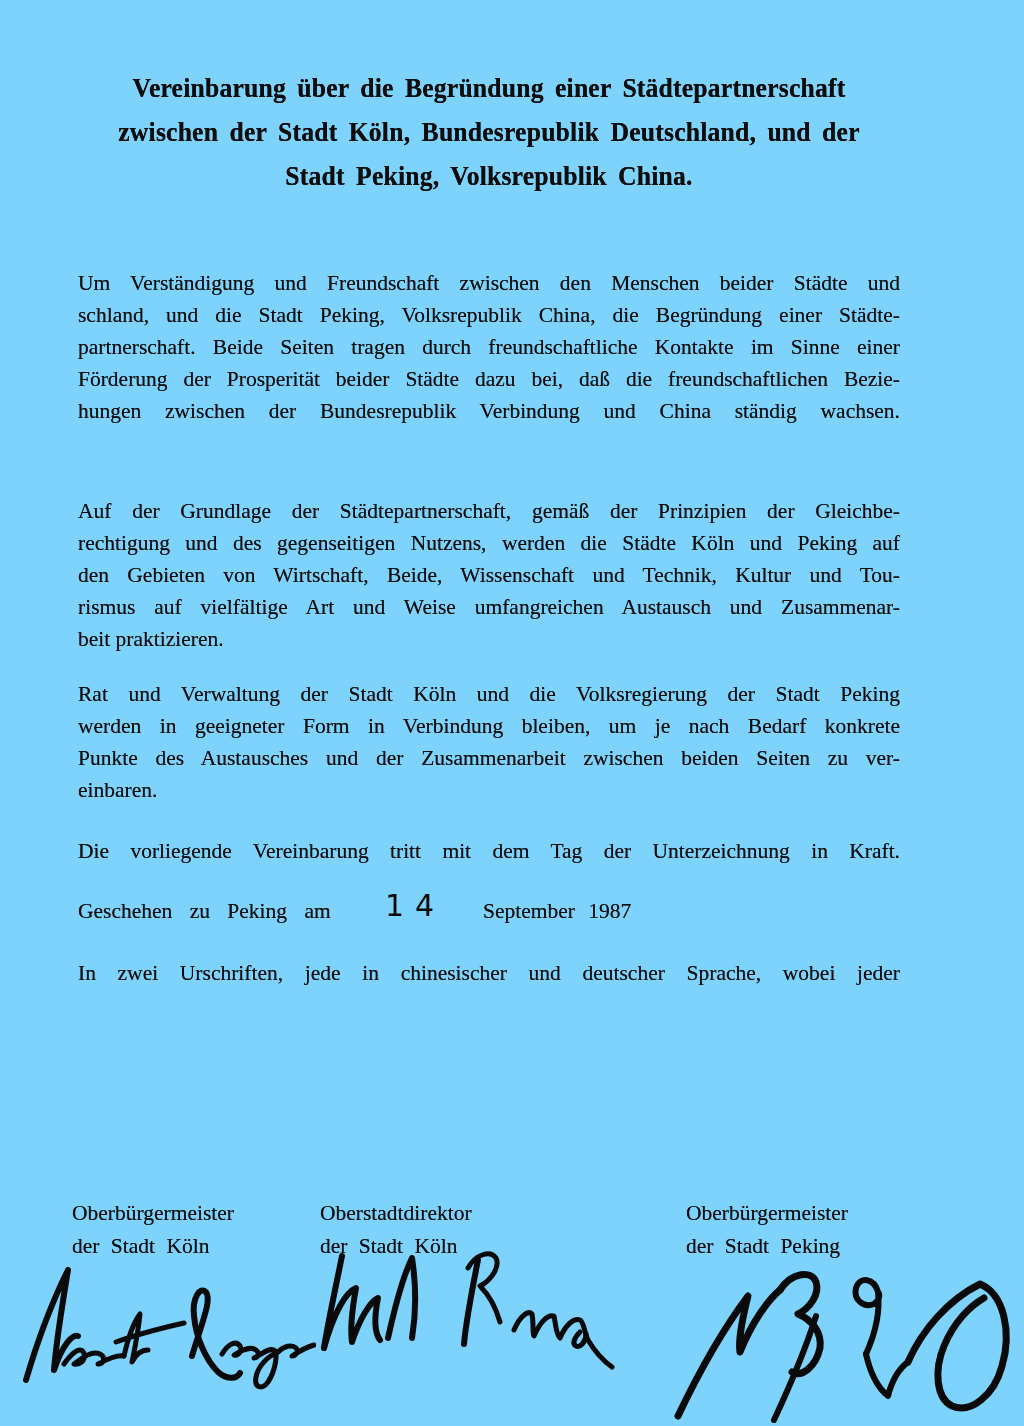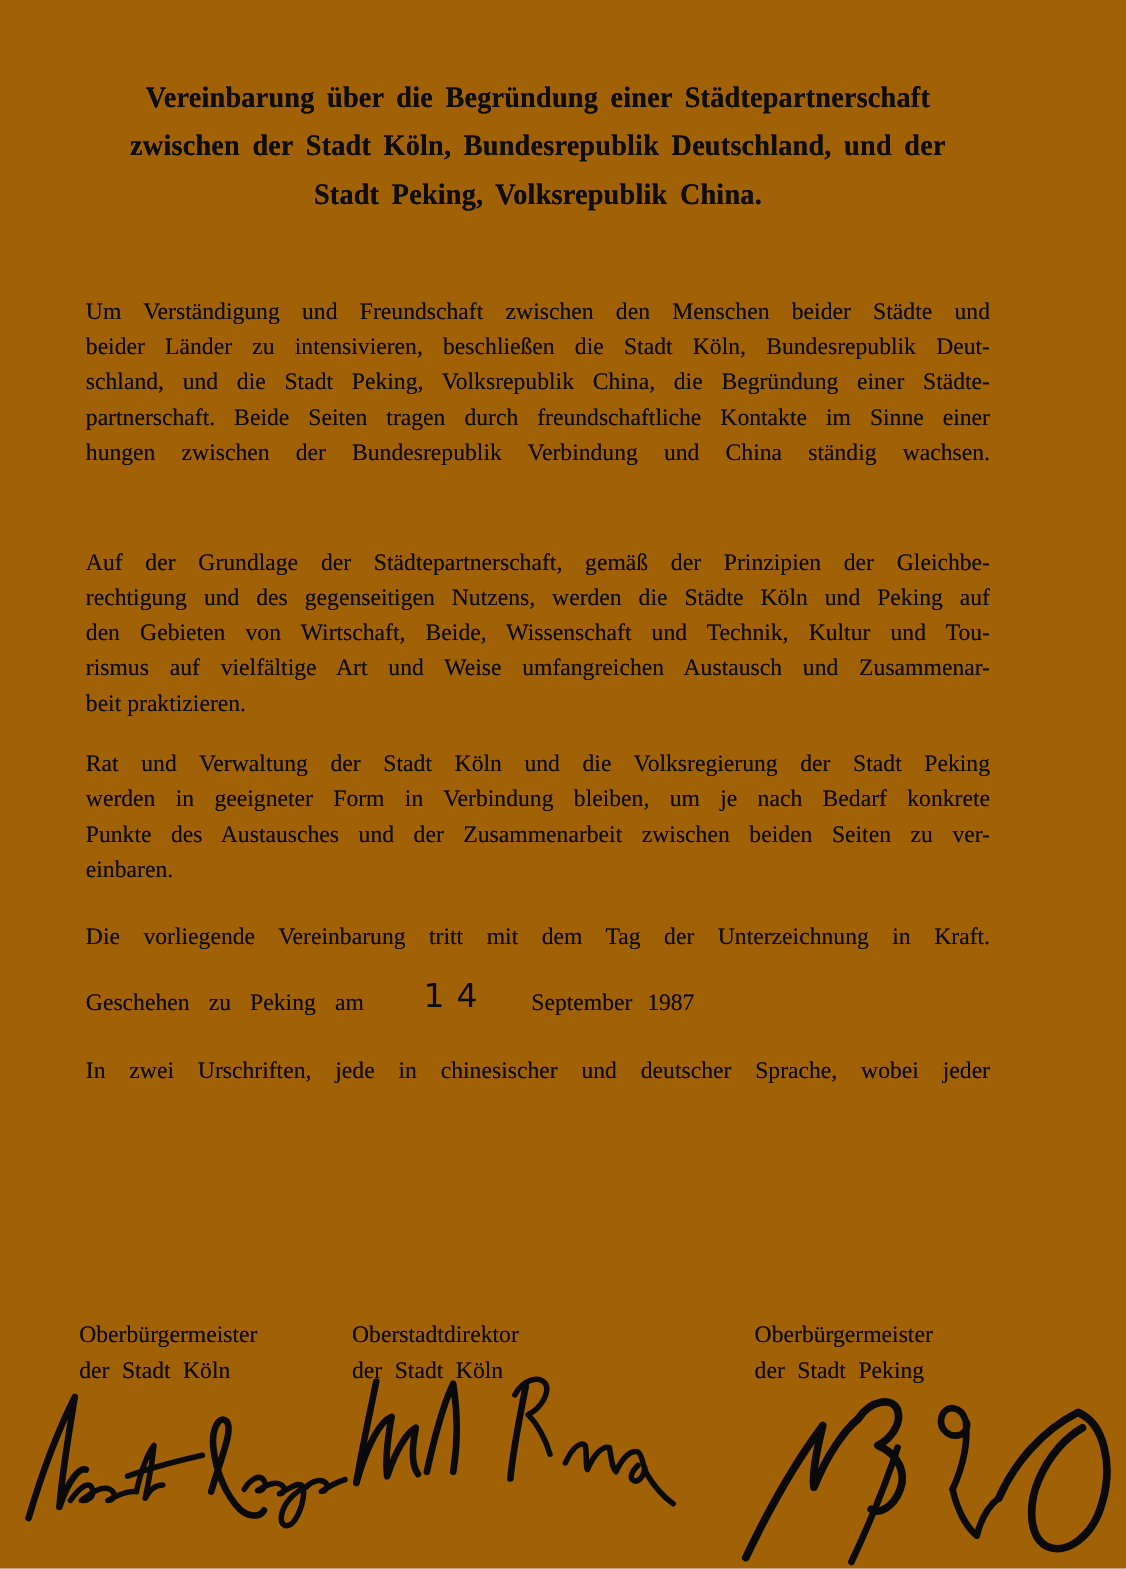--- a/index.html
+++ b/index.html
@@ -1,18 +1,18 @@
 <!DOCTYPE html>
 <html><head>
 <meta charset="utf-8">
 <style>
   html,body{margin:0;padding:0;background:#d9d9d9;}
   .page{
     position:relative;width:1024px;height:1426px;margin:0 auto;
-    background:#a16207;color:#0d0d0d;
+    background:#7dd3fc;color:#0d0d0d;
     font-family:"Liberation Serif",serif;
     overflow:hidden;
   }
   .title{
     position:absolute;top:66px;left:78px;width:822px;
     text-align:center;font-weight:bold;font-size:27px;line-height:44px;
     word-spacing:5px;letter-spacing:0.2px;
     transform:scaleX(0.95);transform-origin:center top;
     text-shadow:0 0 0.6px rgba(0,0,0,0.85);
   }
@@ -61,23 +61,23 @@
 <div class="page">
 
   <header class="title">
     <div>Vereinbarung über die Begründung einer Städtepartnerschaft</div>
     <div>zwischen der Stadt Köln, Bundesrepublik Deutschland, und der</div>
     <div>Stadt Peking, Volksrepublik China.</div>
   </header>
 
   <section class="para para-1">
       <div class="pline">Um Verständigung und Freundschaft zwischen den Menschen beider Städte und</div>
-      <div class="pline">beider Länder zu intensivieren, beschließen die Stadt Köln, Bundesrepublik Deut-</div>
       <div class="pline">schland, und die Stadt Peking, Volksrepublik China, die Begründung einer Städte-</div>
       <div class="pline">partnerschaft. Beide Seiten tragen durch freundschaftliche Kontakte im Sinne einer</div>
+      <div class="pline">Förderung der Prosperität beider Städte dazu bei, daß die freundschaftlichen Bezie-</div>
       <div class="pline">hungen zwischen der Bundesrepublik Verbindung und China ständig wachsen.</div>
     </section>
   <section class="para para-2">
       <div class="pline">Auf der Grundlage der Städtepartnerschaft, gemäß der Prinzipien der Gleichbe-</div>
       <div class="pline">rechtigung und des gegenseitigen Nutzens, werden die Städte Köln und Peking auf</div>
       <div class="pline">den Gebieten von Wirtschaft, Beide, Wissenschaft und Technik, Kultur und Tou-</div>
       <div class="pline">rismus auf vielfältige Art und Weise umfangreichen Austausch und Zusammenar-</div>
       <div class="pline endline">beit praktizieren.</div>
     </section>
   <section class="para para-3">

